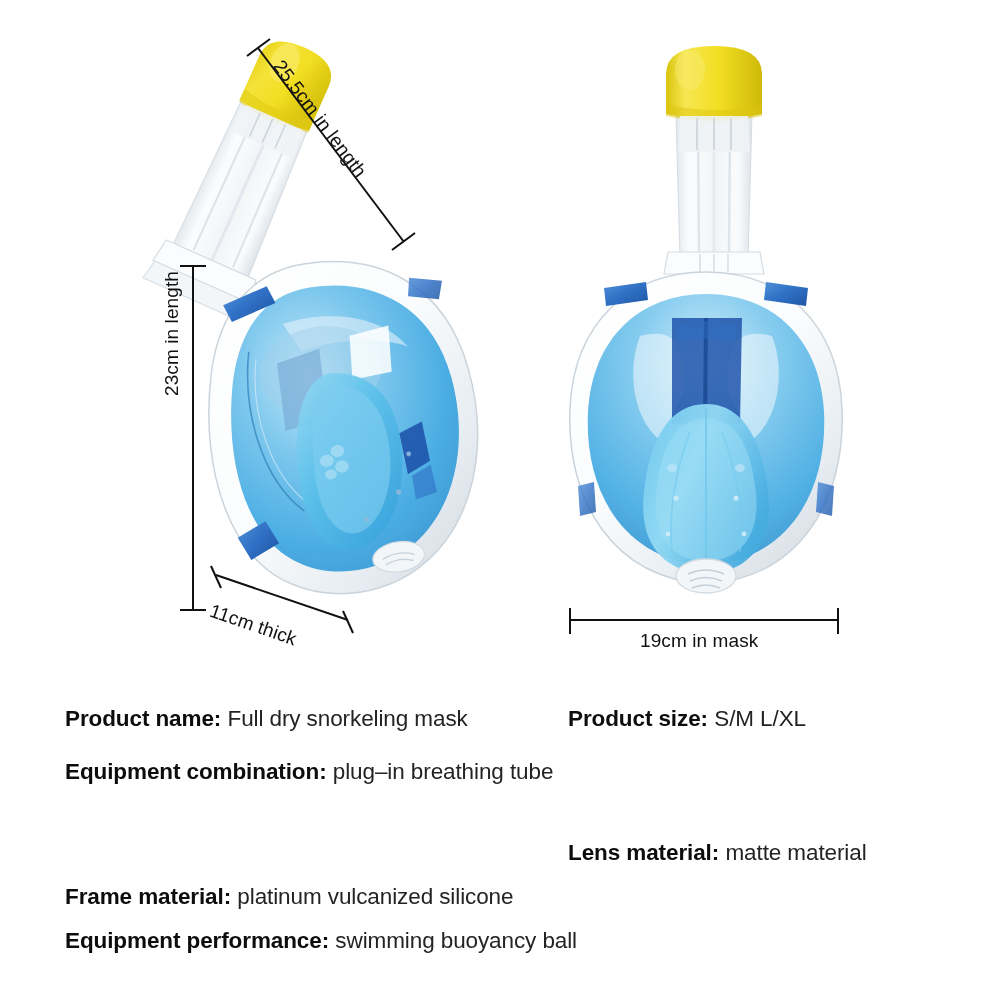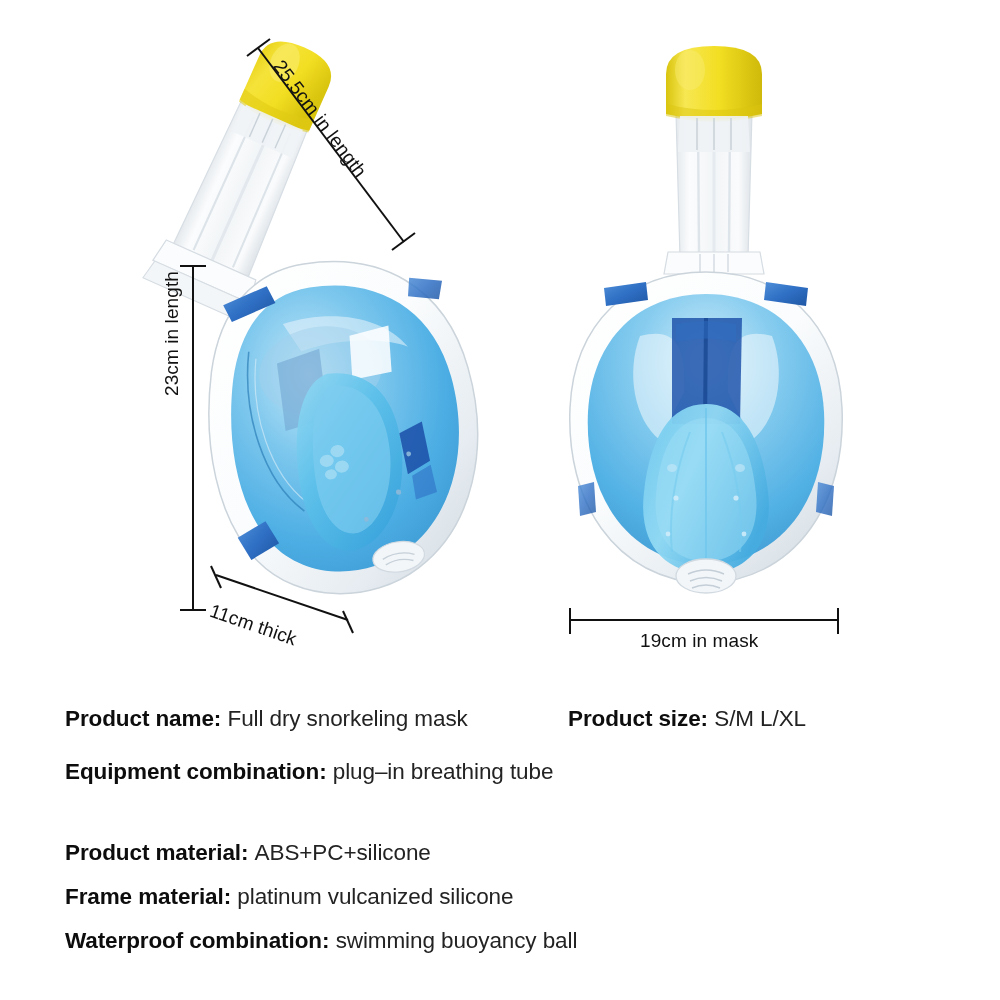--- a/index.html
+++ b/index.html
@@ -365,35 +365,35 @@
       <span class="spec-label">Product name:</span>
       <span class="spec-value">Full dry snorkeling mask</span>
     </div>
 
     <div class="spec-row r1">
       <span class="spec-label">Equipment combination:</span>
       <span class="spec-value">plug–in breathing tube</span>
     </div>
 
 
-    <div class="spec-row r3">
-      <span class="spec-label">Product material:</span>
-      <span class="spec-value">ABS+PC+silicone</span>
-    </div>
 
     <div class="spec-row r4">
       <span class="spec-label">Frame material:</span>
       <span class="spec-value">platinum vulcanized silicone</span>
     </div>
 
     <div class="spec-row r5">
-      <span class="spec-label">Waterproof combination:</span>
+      <span class="spec-label">Equipment performance:</span>
       <span class="spec-value">swimming buoyancy ball</span>
     </div>
 
     <div class="spec-row right-col r0">
       <span class="spec-label">Product size:</span>
       <span class="spec-value">S/M L/XL</span>
     </div>
 
+    <div class="spec-row right-col r3">
+      <span class="spec-label">Lens material:</span>
+      <span class="spec-value">matte material</span>
+    </div>
   </div>
 
 </div>
 
 </body></html>

